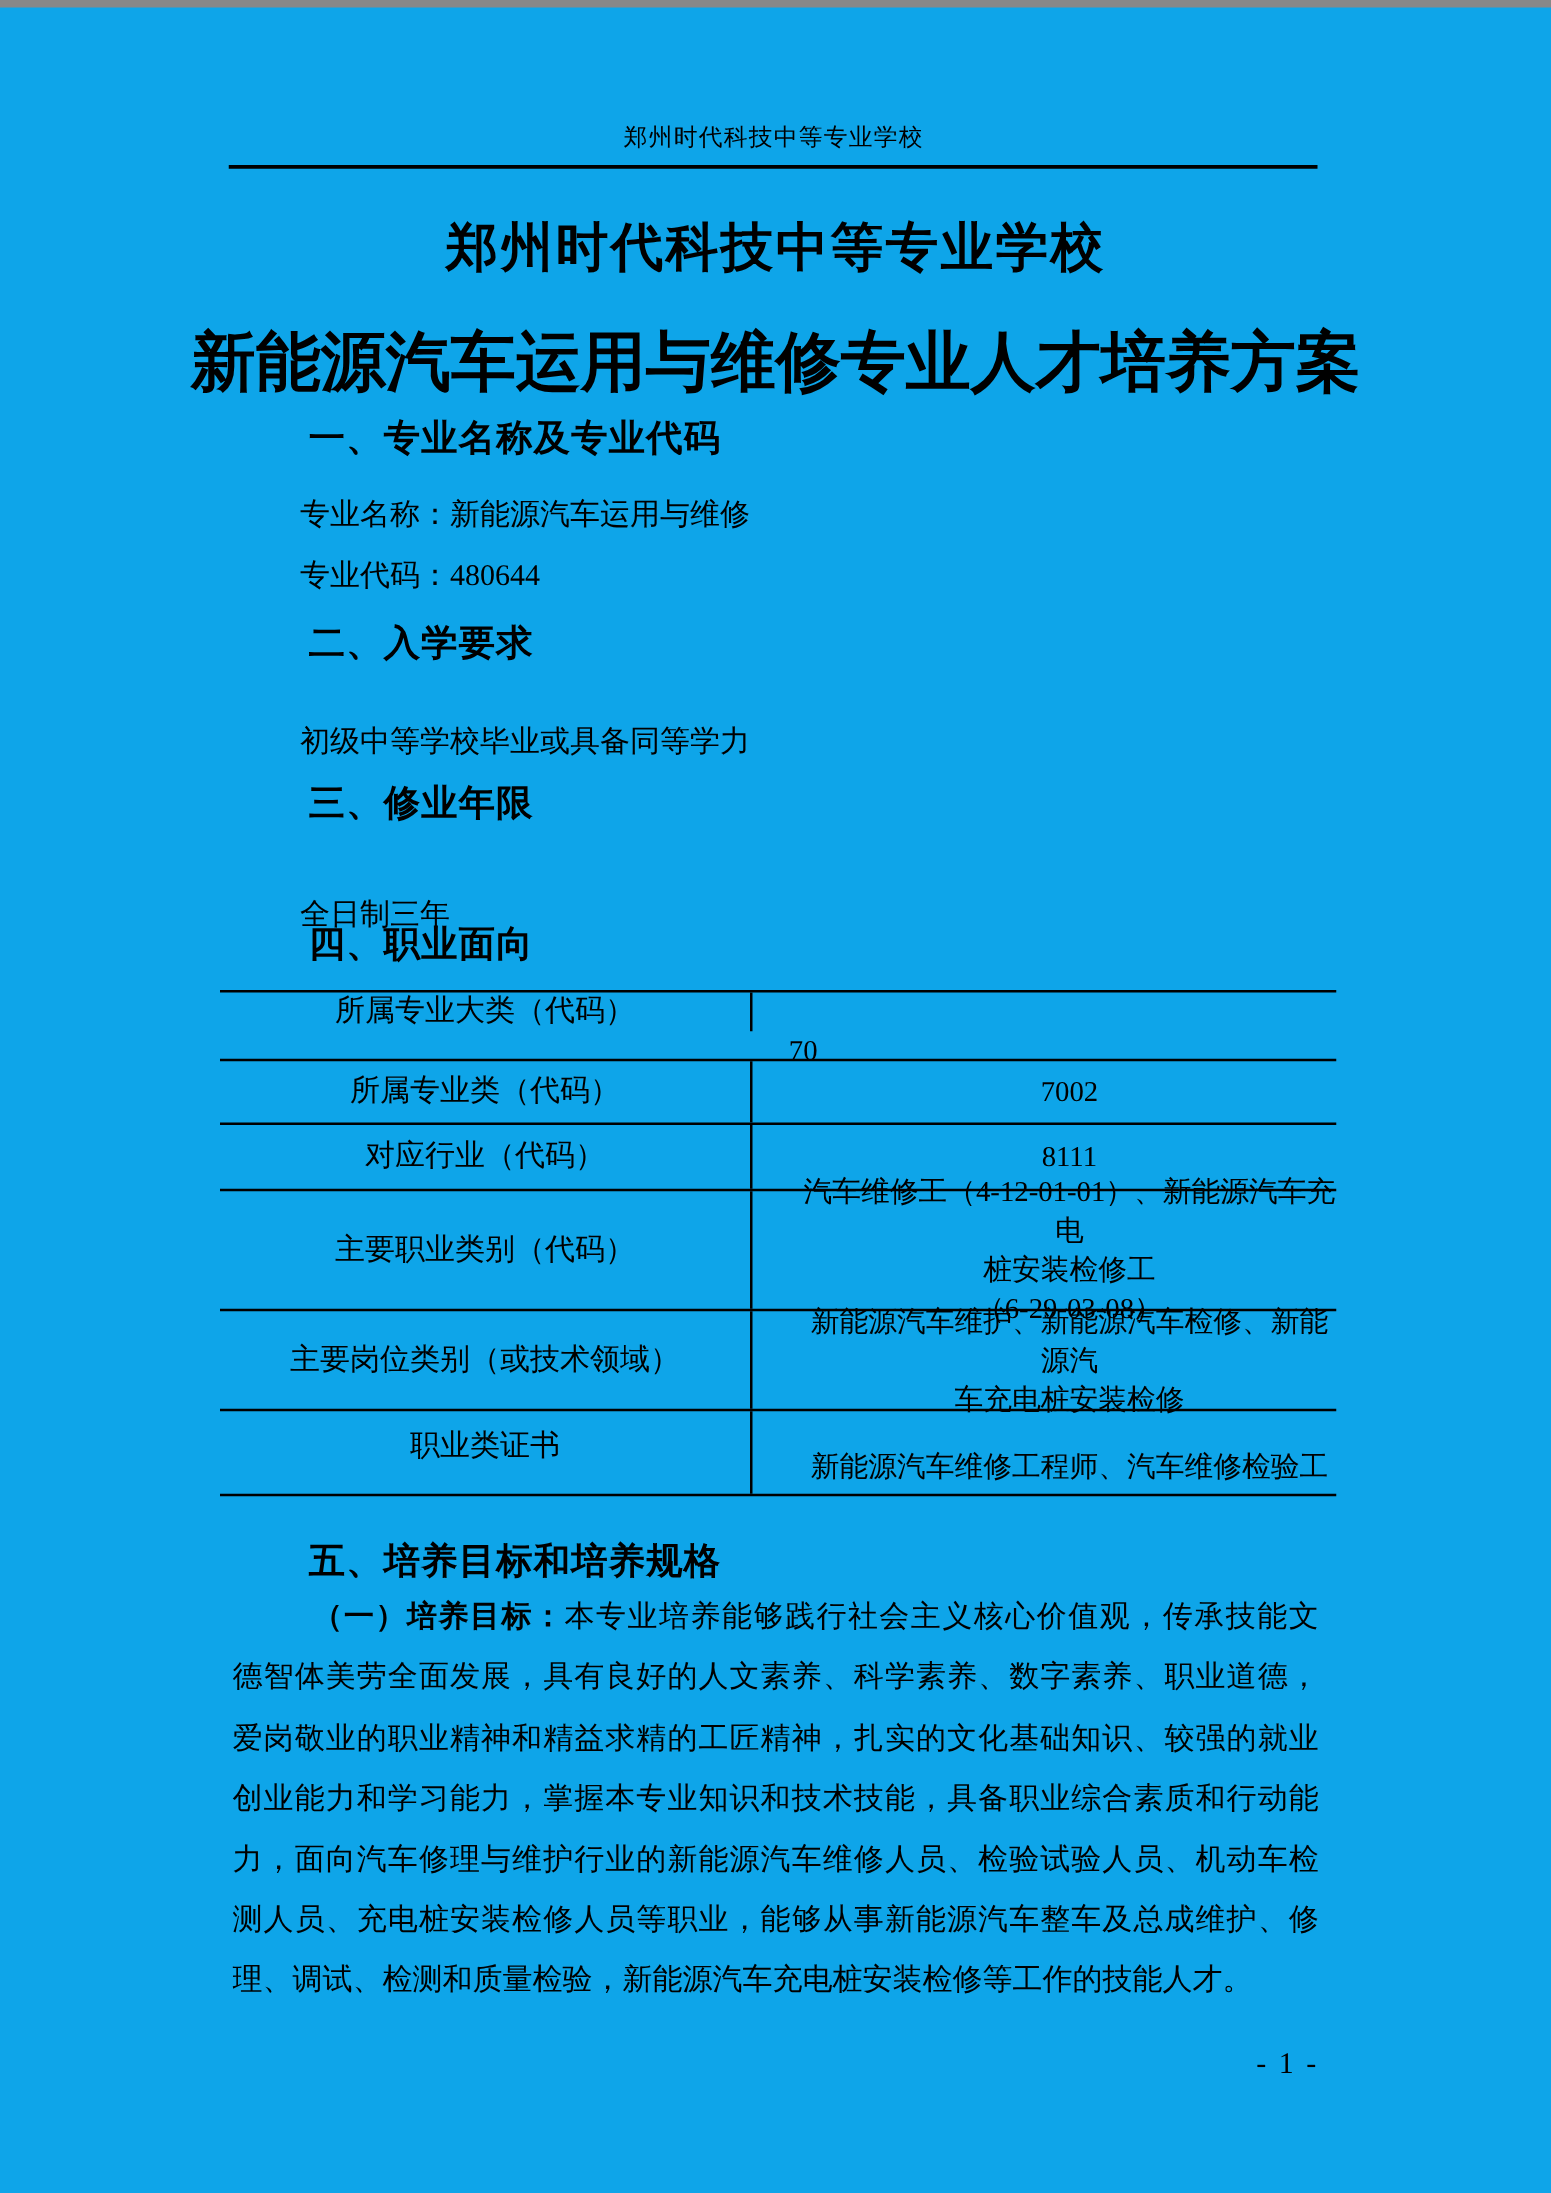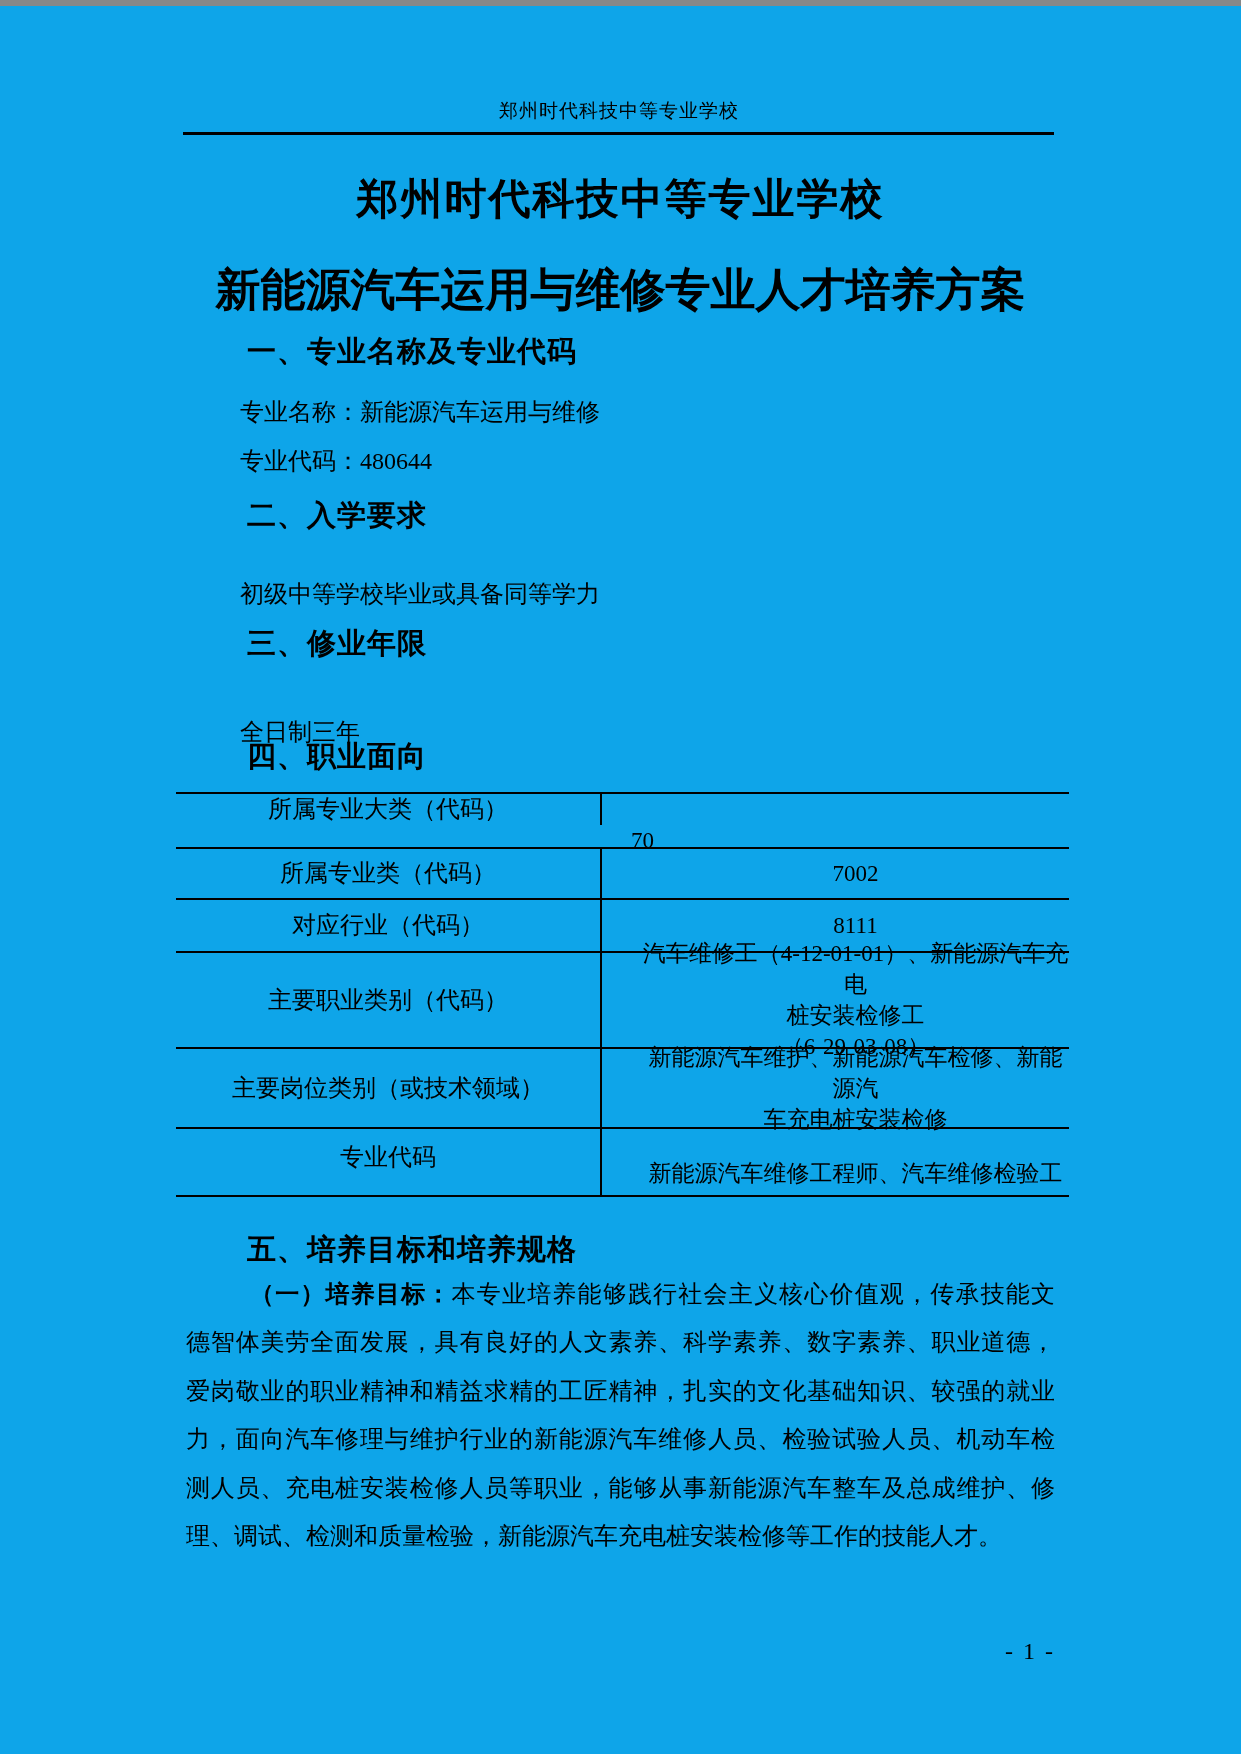--- a/index.html
+++ b/index.html
@@ -34,21 +34,21 @@
     text-align: center;
     font-weight: bold;
     font-size: 42px; line-height: 44px;
     letter-spacing: 2px;
   }
   .title-plan {
     top: 261px; left: 90px; width: 1061px;
     text-align: center;
     font-family: Liberation Sans, sans-serif;
     font-weight: bold;
-    font-size: 45px; line-height: 46px;
+    font-size: 52px; line-height: 46px;
   }
 
   
   .sec-h {
     left: 247px; width: 800px;
     font-family: "Liberation Sans", "DejaVu Sans", sans-serif;
     font-weight: bold;
     font-size: 29px; line-height: 31px;
     letter-spacing: 1px;
   }
@@ -165,33 +165,34 @@
       <div class="tcell tvalue">汽车维修工（4-12-01-01）、新能源汽车充电
 桩安装检修工
 （6-29-03-08）</div>
     </div>
     <div class="trow r5">
       <div class="tcell tlabel">主要岗位类别（或技术领域）</div>
       <div class="tcell tvalue">新能源汽车维护、新能源汽车检修、新能源汽
 车充电桩安装检修</div>
     </div>
     <div class="trow r6">
-      <div class="tcell tlabel">专业代码</div>
+      <div class="tcell tlabel">职业类证书</div>
       <div class="tcell tvalue">新能源汽车维修工程师、汽车维修检验工</div>
     </div>
   </div>
 
   <div class="abs sec-h h5">五、培养目标和培养规格</div>
 
   <div class="abs obj-para">
     <div class="pline first">
       <span class="lead">（一）培养目标：</span><span>本专业培养能够践行社会主义核心价值观，传承技能文明，</span>
     </div>
     <div class="pline">德智体美劳全面发展，具有良好的人文素养、科学素养、数字素养、职业道德，</div>
     <div class="pline">爱岗敬业的职业精神和精益求精的工匠精神，扎实的文化基础知识、较强的就业</div>
+    <div class="pline">创业能力和学习能力，掌握本专业知识和技术技能，具备职业综合素质和行动能</div>
     <div class="pline">力，面向汽车修理与维护行业的新能源汽车维修人员、检验试验人员、机动车检</div>
     <div class="pline">测人员、充电桩安装检修人员等职业，能够从事新能源汽车整车及总成维护、修</div>
     <div class="pline last">理、调试、检测和质量检验，新能源汽车充电桩安装检修等工作的技能人才。</div>
   </div>
 
   <div class="abs page-num">- 1 -</div>
 
 </div>
 
 </body></html>

